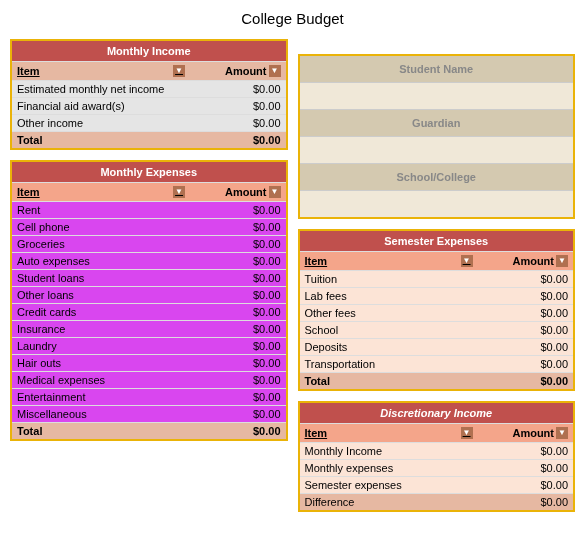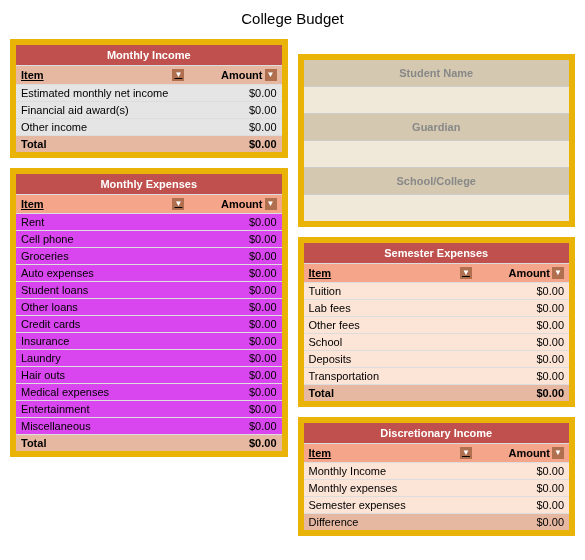--- a/index.html
+++ b/index.html
@@ -32,21 +32,21 @@
     .section-header {
       text-align: center;
       font-weight: bold;
       font-size: 11px;
       padding: 4px;
       color: #000;
     }
     .income-header { background: #c0504d; color: #fff; }
     .expenses-header { background: #c0504d; color: #fff; }
     .semester-header { background: #c0504d; color: #fff; }
-    .discretionary-header { background: #c0504d; color: #fff; }
+    .discretionary-header { background: #c0504d; color: #fff; font-style: italic; }
 
     th {
       padding: 3px 5px;
       text-align: left;
       font-weight: bold;
       font-size: 11px;
     }
     td {
       padding: 2px 5px;
       font-size: 11px;
@@ -92,21 +92,21 @@
       text-align: center;
       line-height: 12px;
       flex-shrink: 0;
     }
     .amount-th {
       display: flex;
       align-items: center;
       justify-content: flex-end;
       gap: 2px;
     }
-    table { border: 6px solid #eab308; }
+    table { border: 2px solid #eab308; }
     td, th { border-bottom: 1px solid #ddd; }
     .student-info-table {
       width: 100%;
       border-collapse: collapse;
       margin-top: 15px;
     }
     .student-info-table td {
       border: 1px solid #ccc;
       padding: 7px 10px;
       font-size: 11px;

